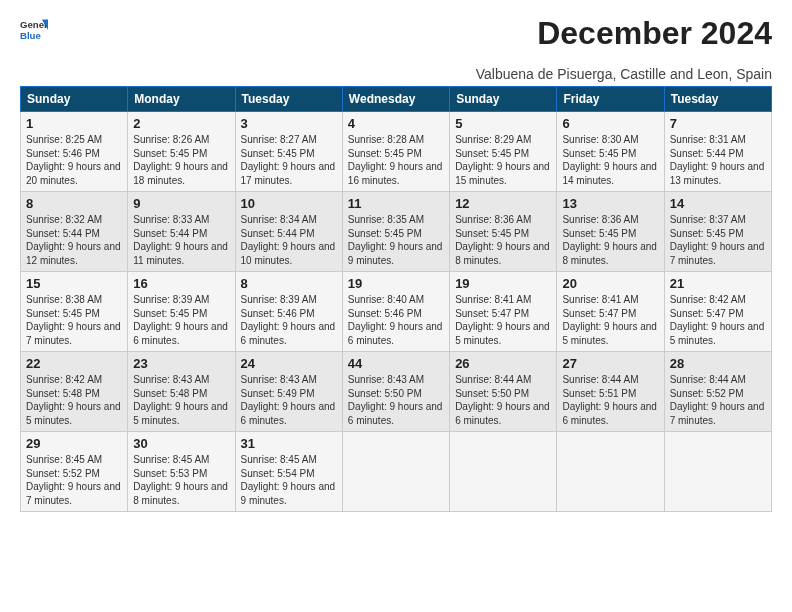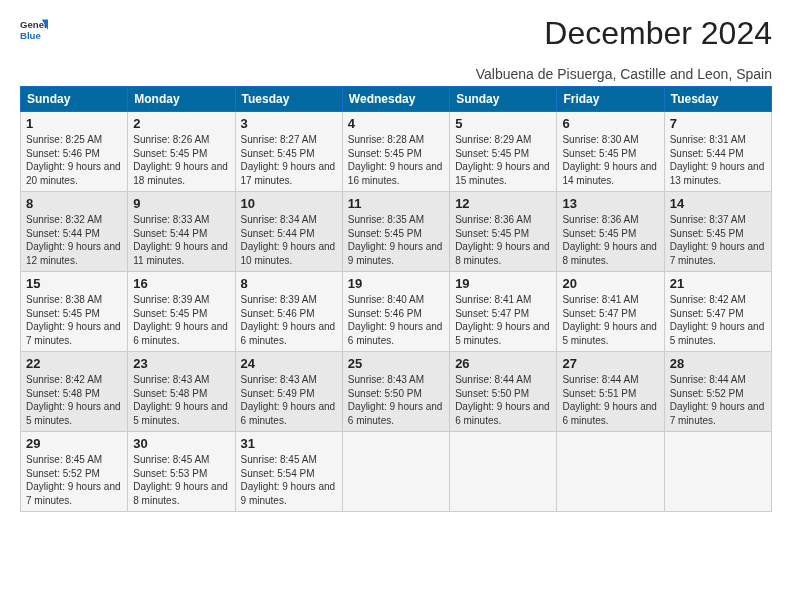--- a/index.html
+++ b/index.html
@@ -23,37 +23,37 @@
     }
     .logo-icon {
       width: 28px;
       height: 28px;
     }
     .title-block {
       text-align: right;
     }
     .month-title {
       font-size: 32px;
-      font-weight: normal;
+      font-weight: bold;
       color: #222;
       line-height: 1.1;
     }
     .location-title {
       font-size: 14px;
       color: #444;
       margin-top: 15px;
     }
     .calendar-table {
       width: 100%;
       border-collapse: collapse;
       font-size: 10px;
       color: #333;
     }
     .calendar-table thead tr th {
-      background-color: #0369a1;
+      background-color: #0c4a6e;
       color: #fff;
       font-size: 12px;
       font-weight: bold;
       padding: 5px 6px;
       text-align: left;
       border: 1px solid #1a6dc8;
     }
     .calendar-table tbody tr td {
       border: 1px solid #ccc;
       vertical-align: top;
@@ -211,21 +211,21 @@
         </td>
         <td>
           <span class="day-number">23</span>
           <div class="day-info">Sunrise: 8:43 AM<br>Sunset: 5:48 PM<br>Daylight: 9 hours and 5 minutes.</div>
         </td>
         <td>
           <span class="day-number">24</span>
           <div class="day-info">Sunrise: 8:43 AM<br>Sunset: 5:49 PM<br>Daylight: 9 hours and 6 minutes.</div>
         </td>
         <td>
-          <span class="day-number">25</span>
+          <span class="day-number">44</span>
           <div class="day-info">Sunrise: 8:43 AM<br>Sunset: 5:50 PM<br>Daylight: 9 hours and 6 minutes.</div>
         </td>
         <td>
           <span class="day-number">26</span>
           <div class="day-info">Sunrise: 8:44 AM<br>Sunset: 5:50 PM<br>Daylight: 9 hours and 6 minutes.</div>
         </td>
         <td>
           <span class="day-number">27</span>
           <div class="day-info">Sunrise: 8:44 AM<br>Sunset: 5:51 PM<br>Daylight: 9 hours and 6 minutes.</div>
         </td>

